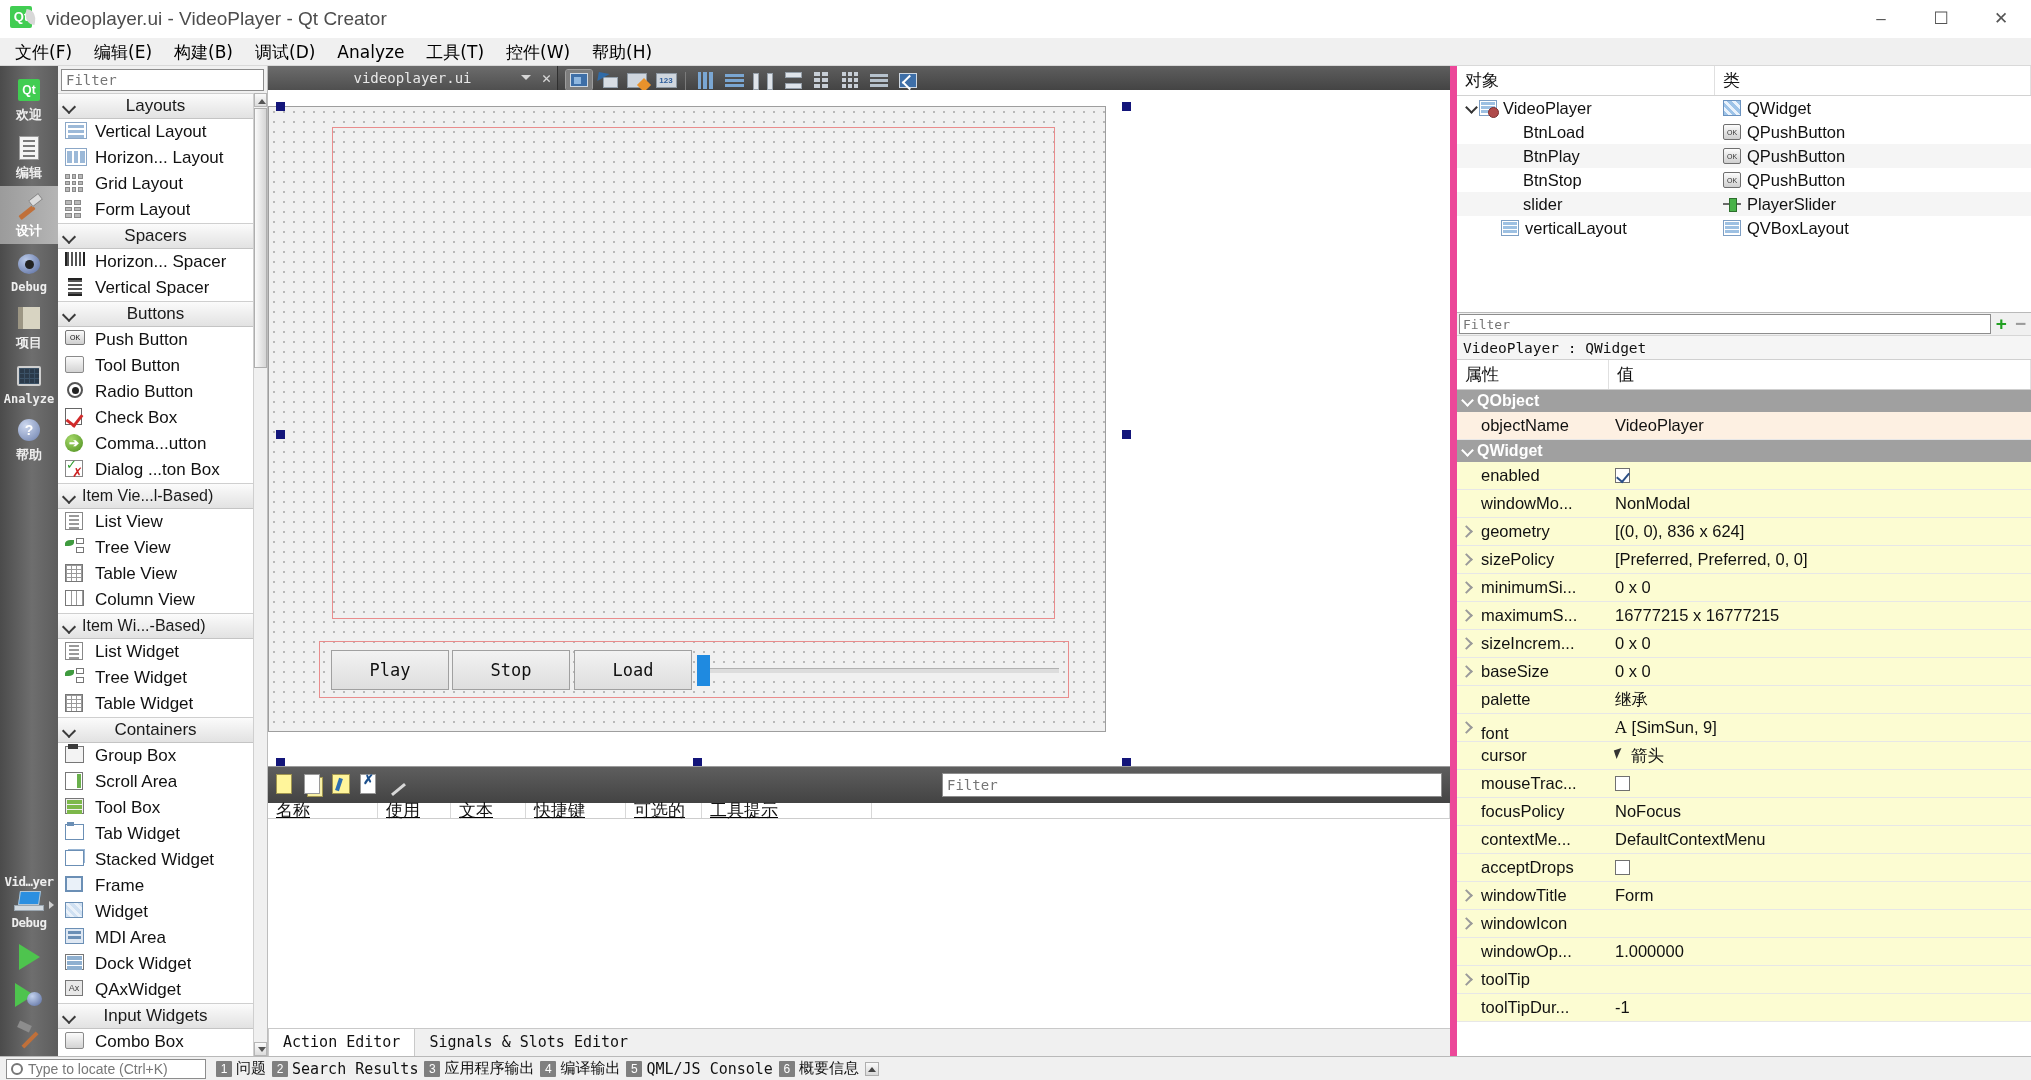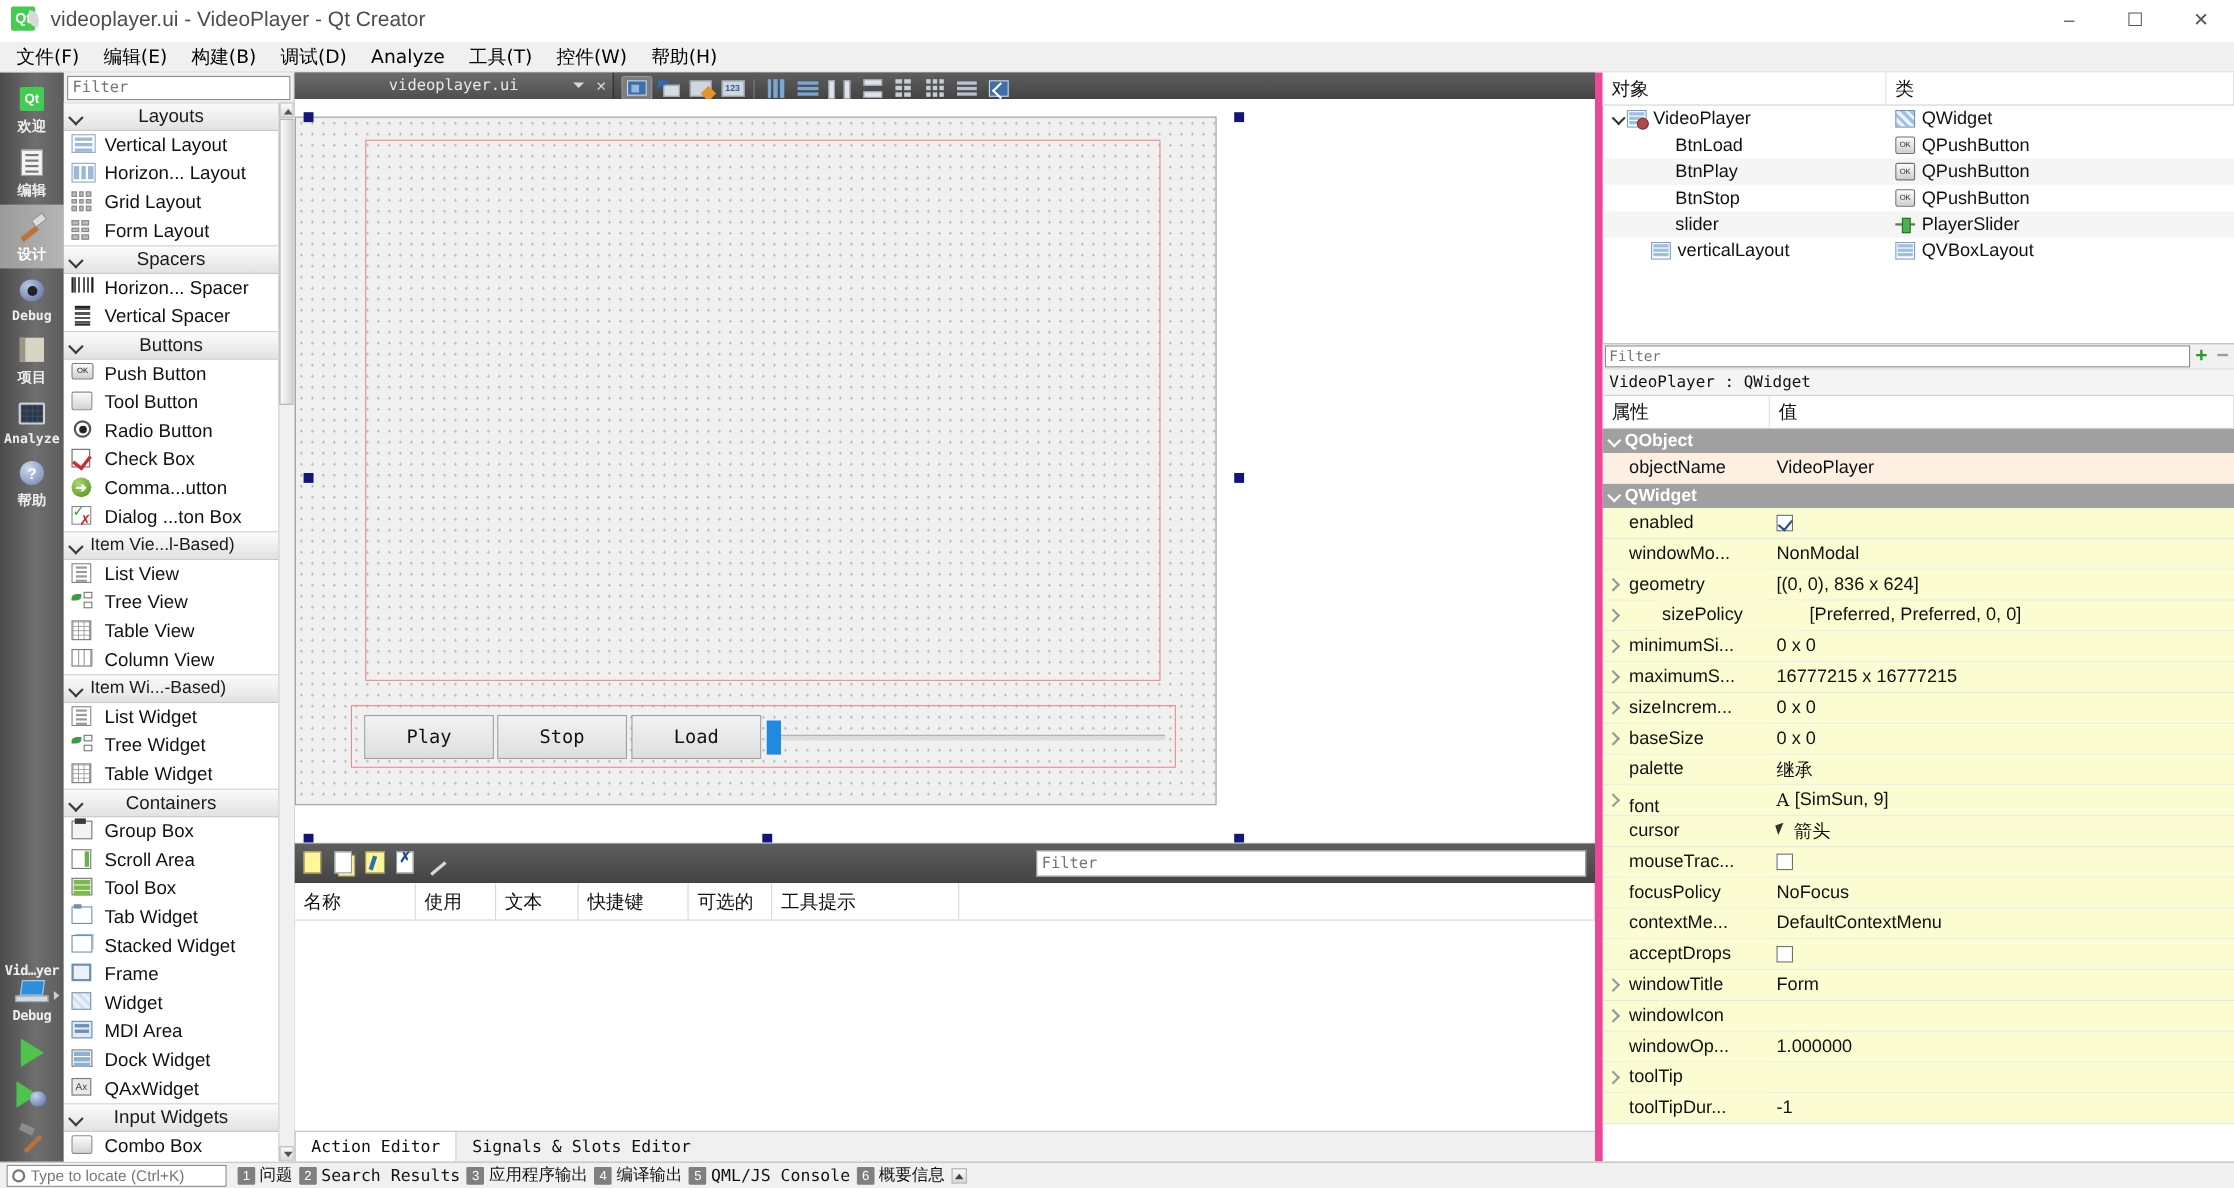--- a/index.html
+++ b/index.html
@@ -269,21 +269,21 @@
   .bd-edit{width:18px;height:20px;background:#fff59b;border:1px solid #a09550;position:relative;}
   .bd-edit:after{content:"";position:absolute;left:4px;top:3px;width:4px;height:13px;background:#2e6fb0;transform:rotate(18deg);}
   .bd-del{width:16px;height:20px;background:#fff;border:1px solid #9a9a9a;position:relative;}
   .bd-del:after{content:"✗";position:absolute;left:2px;top:-3px;color:#1b4f8c;font-size:13px;font-weight:bold;}
   .bd-wand{width:20px;height:20px;position:relative;}
   .bd-wand:before{content:"";position:absolute;left:2px;top:14px;width:17px;height:3px;background:#d8d8d8;transform:rotate(-40deg);}
   .bd-filter{margin-left:auto;width:500px;height:24px;background:#fff;border:1px solid #8d8d8d;
     display:flex;align-items:center;padding:0 4px;}
   .bd-filter input{border:0;outline:0;width:100%;font-family:"DejaVu Sans Mono",monospace;font-size:14px;color:#666;}
   .bd-table{flex:1 1 auto;background:#fff;display:flex;flex-direction:column;min-height:0;}
-  .bd-thead{height:34px;display:flex;align-items:stretch;border-bottom:1px solid #cdcdcd;background:#fff;}
+  .bd-thead{height:16px;display:flex;align-items:stretch;border-bottom:1px solid #cdcdcd;background:#fff;text-decoration:underline;}
   .bd-th{display:flex;align-items:center;padding-left:8px;font-size:17px;color:#111;
     border-right:1px solid #d8d8d8;font-family:"DejaVu Sans",sans-serif;}
   .bd-body{flex:1 1 auto;background:#fff;}
   .bd-tabs{height:28px;flex:0 0 28px;display:flex;align-items:flex-end;background:#f0f0f0;border-top:1px solid #c9c9c9;}
   .bd-tab{padding:4px 14px 5px;font-family:"DejaVu Sans Mono",monospace;font-size:15px;color:#111;}
   .bd-tab.active{background:#fff;border-top:1px solid #c9c9c9;border-left:1px solid #c9c9c9;border-right:1px solid #c9c9c9;}
 
   
   .rightdock{ width:581px; flex:0 0 581px; display:flex; flex-direction:column;
     border-left:7px solid #ec4899; background:#fff; min-height:0;}
@@ -1030,21 +1030,21 @@
           </div>
           <div class="pe-row yellow">
             <span class="exp has"></span>
             <span class="k bold" style="flex: 0 0 134px; width: 134px;">geometry</span>
             <span class="v">
               <span>[(0, 0), 836 x 624]</span>
             </span>
           </div>
           <div class="pe-row yellow">
             <span class="exp has"></span>
-            <span class="k" style="flex: 0 0 134px; width: 134px; margin-left: 30px;">sizePolicy</span>
+            <span class="k" style="flex: 0 0 134px; width: 134px;">sizePolicy</span>
             <span class="v">
               <span>[Preferred, Preferred, 0, 0]</span>
             </span>
           </div>
           <div class="pe-row yellow">
             <span class="exp has"></span>
             <span class="k" style="flex: 0 0 134px; width: 134px;">minimumSi...</span>
             <span class="v">
               <span>0 x 0</span>
             </span>

